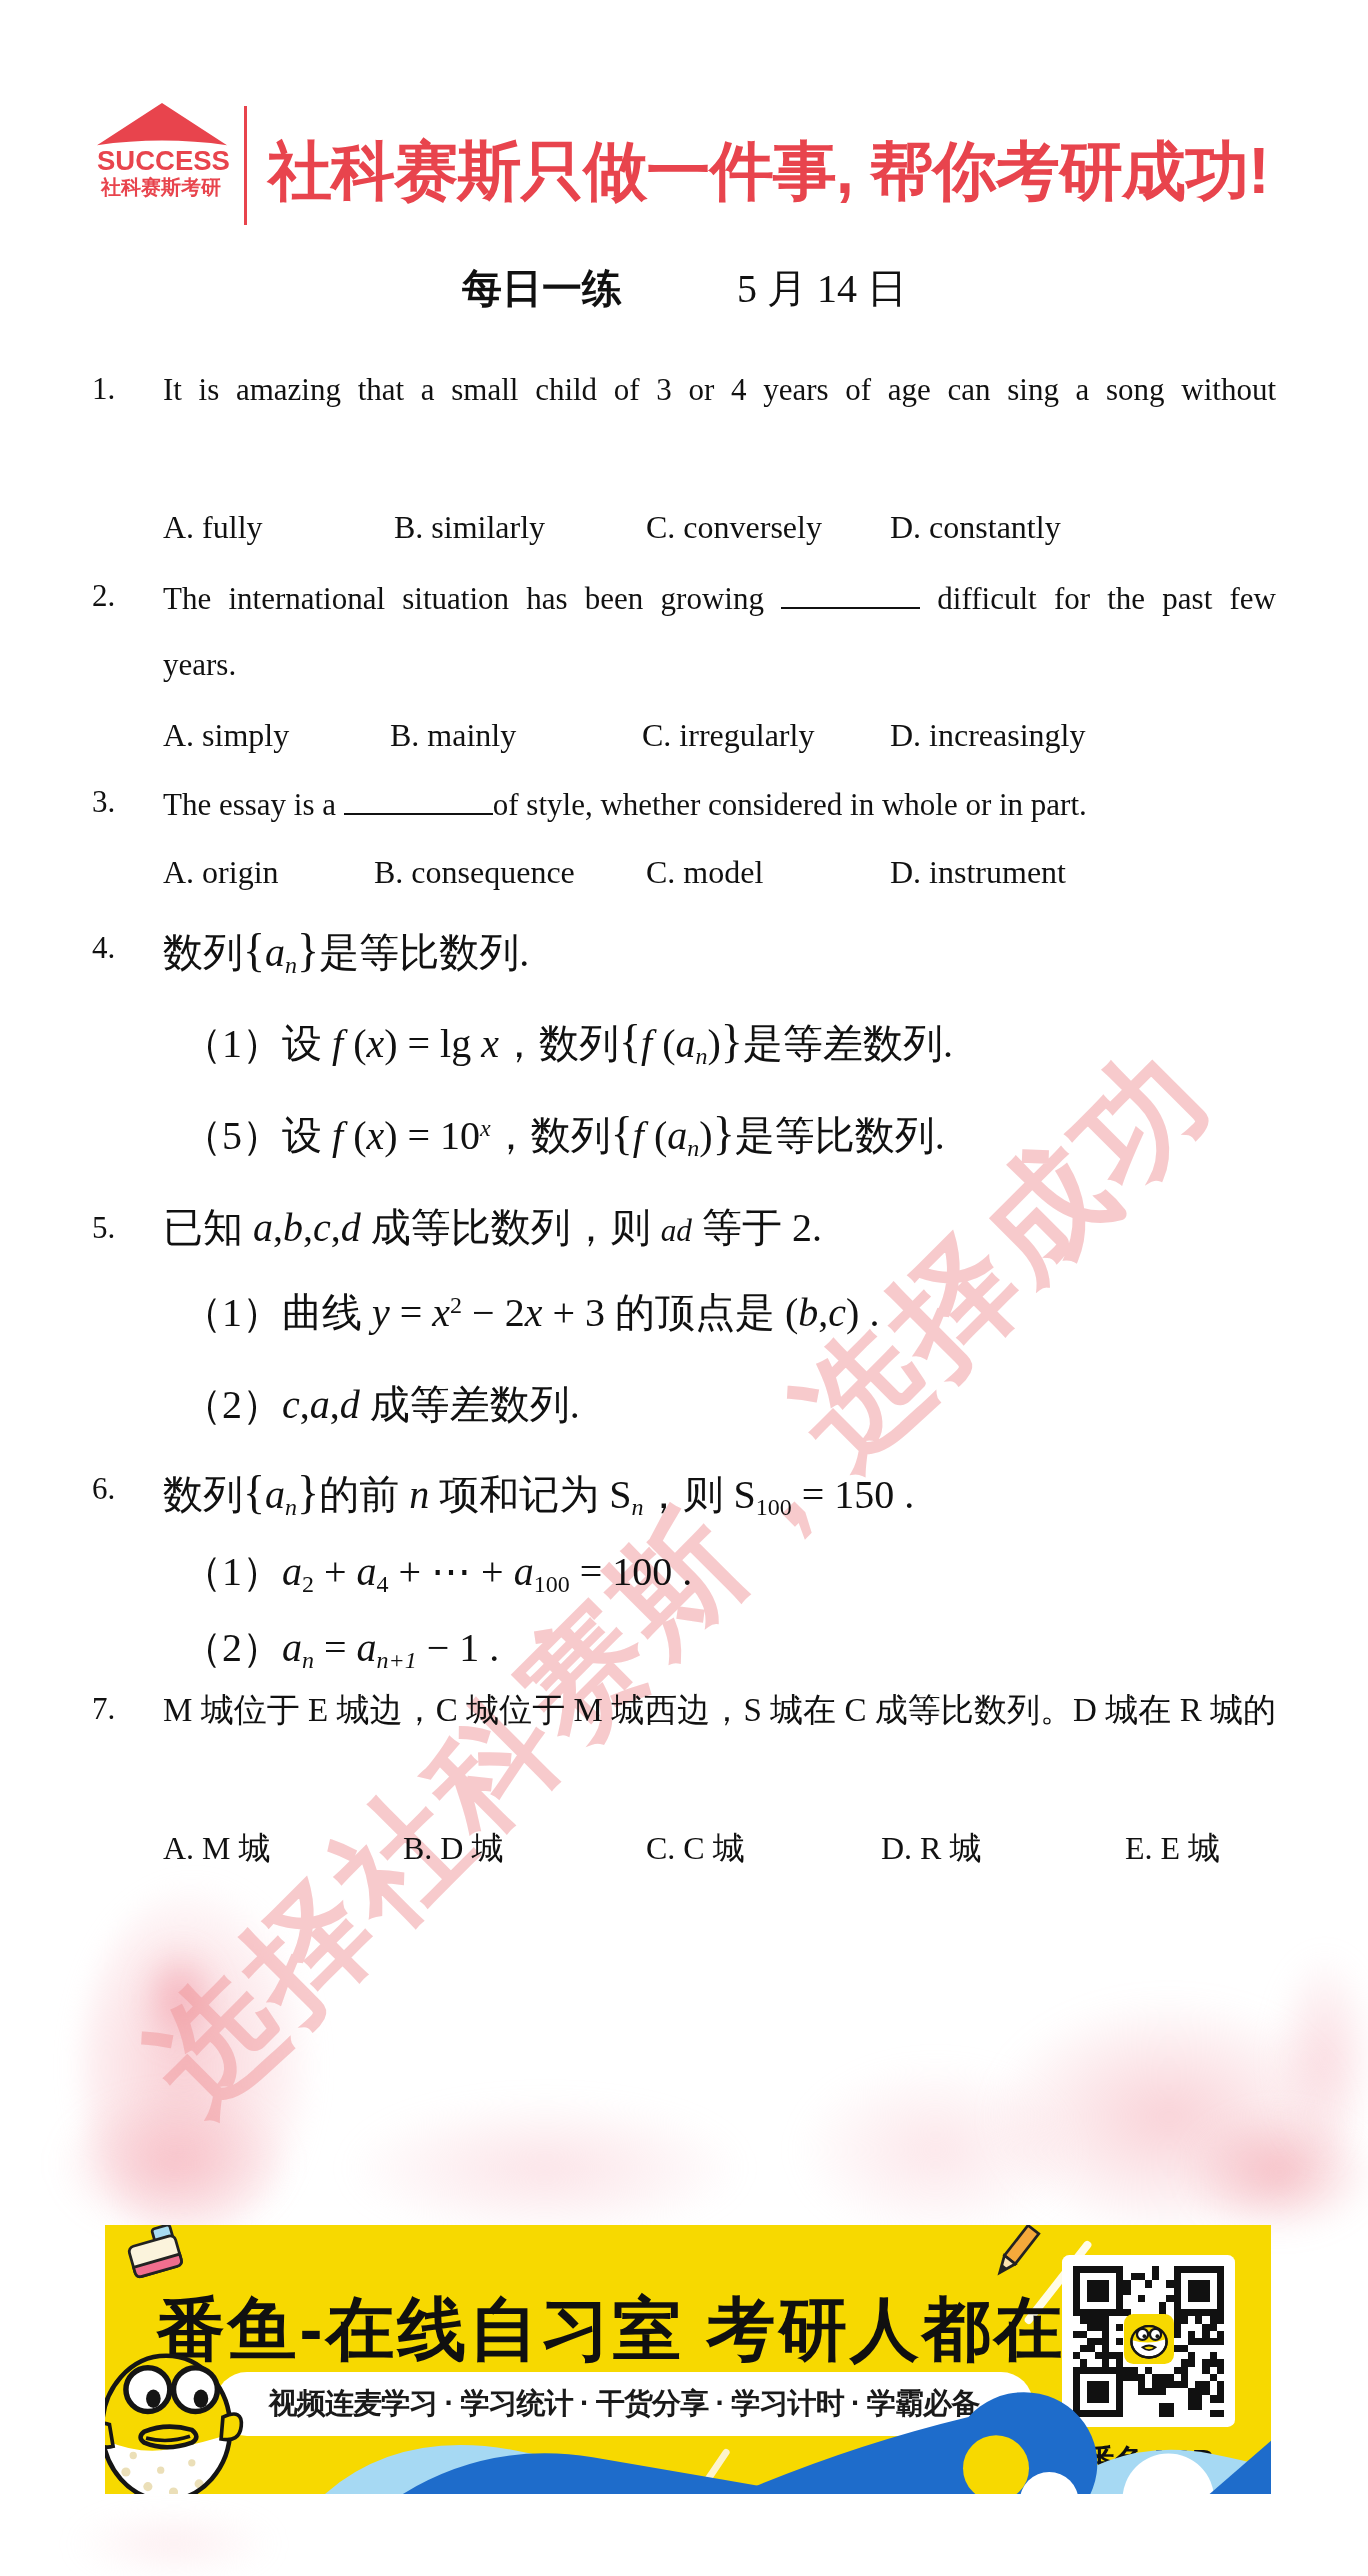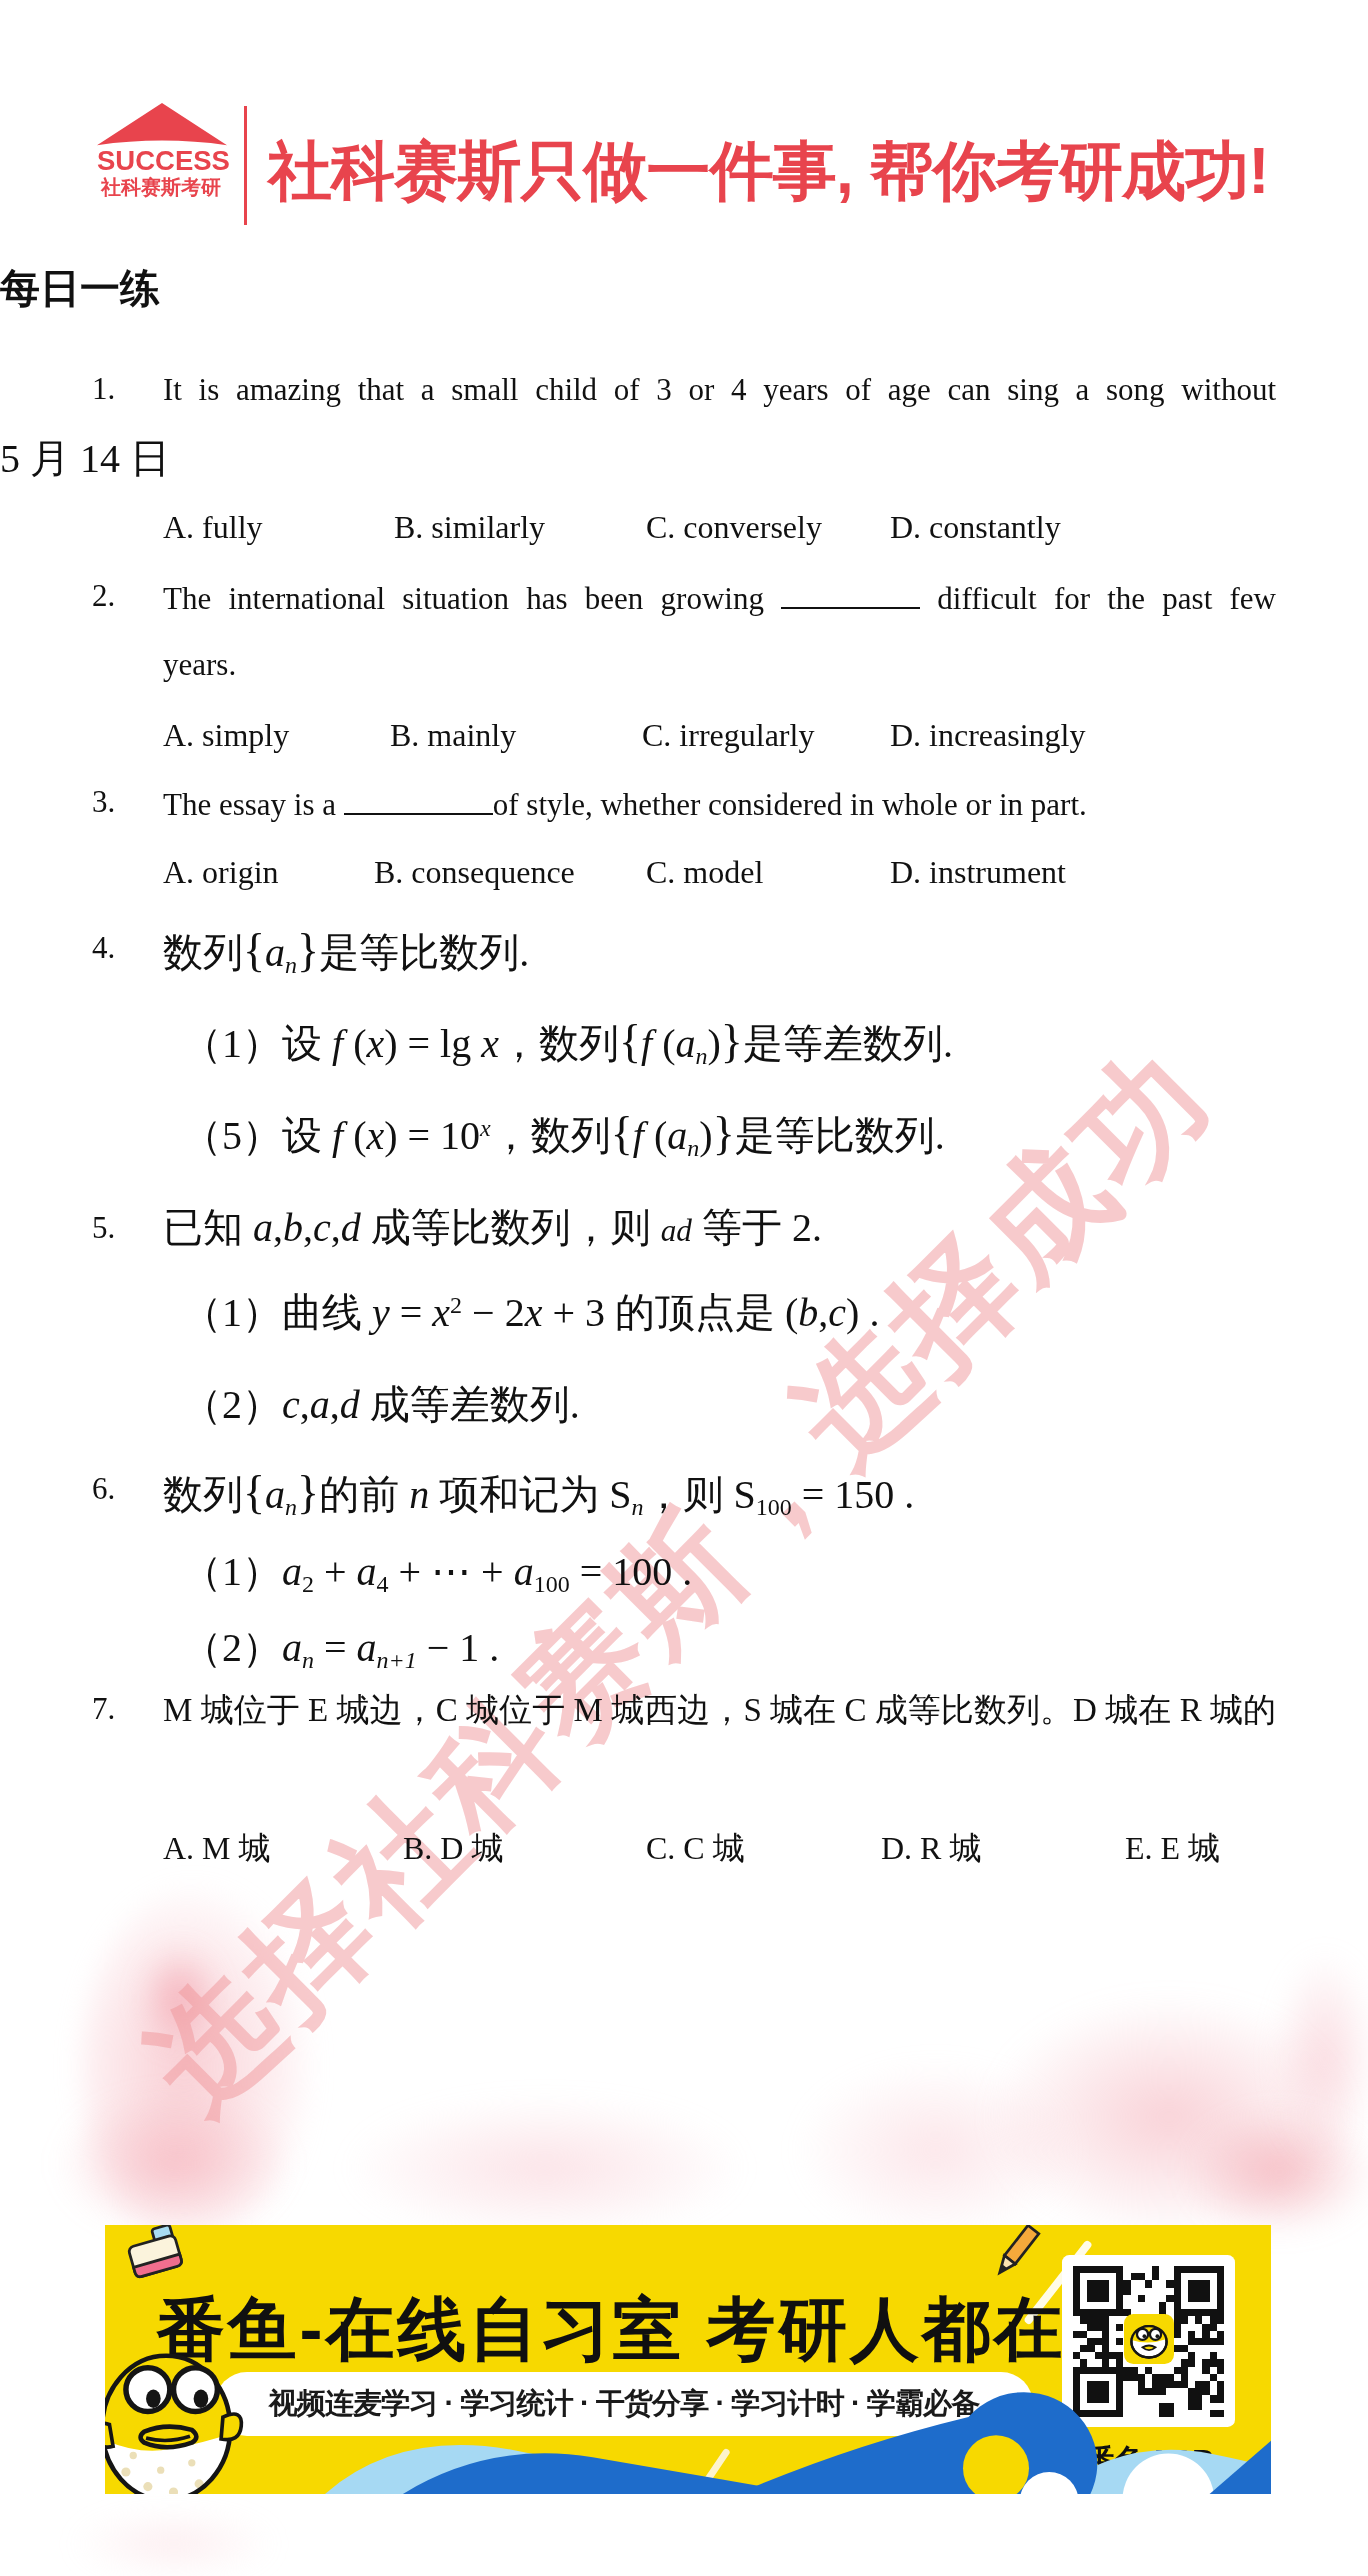--- a/index.html
+++ b/index.html
@@ -18,21 +18,21 @@
      font-family:"Liberation Sans","DejaVu Sans",sans-serif;font-weight:700;
      font-size:27.5px;letter-spacing:0px;color:#E8444D;}
   .logo-sub{position:absolute;left:95px;top:174px;width:132px;text-align:center;
      font-family:"Liberation Sans","DejaVu Sans",sans-serif;font-weight:700;
      font-size:20px;color:#E8444D;}
   .logo-divider{position:absolute;left:244px;top:106px;width:2.8px;height:119px;background:#E8444D;}
   .slogan{position:absolute;left:268px;top:128px;width:1036px;
      font-family:Liberation Sans, sans-serif;font-weight:800;
      font-size:64px;letter-spacing:-0.9px;white-space:nowrap;color:#E8444D;}
   .doc-title{position:absolute;left:0;top:261px;width:1369px;display:flex;
-     justify-content:center;gap:115px;font-size:40px;flex-direction:column;}
+     justify-content:center;gap:115px;font-size:40px;}
   .doc-title .t1{font-family:"Liberation Sans","DejaVu Sans",sans-serif;font-weight:700;}
   .doc-title .t2{font-family:"Liberation Serif","DejaVu Serif",serif;}
   
   .ln{position:absolute;font-size:31px;line-height:1.25;}
   .cn{font-size:33px;}
   .math{font-size:40px;white-space:nowrap;}
   .just{text-align:justify;text-align-last:justify;}
   .nw{white-space:nowrap;}
   .qnum{position:absolute;left:92px;font-size:31px;}
   .opt{position:absolute;white-space:nowrap;font-size:32px;}

